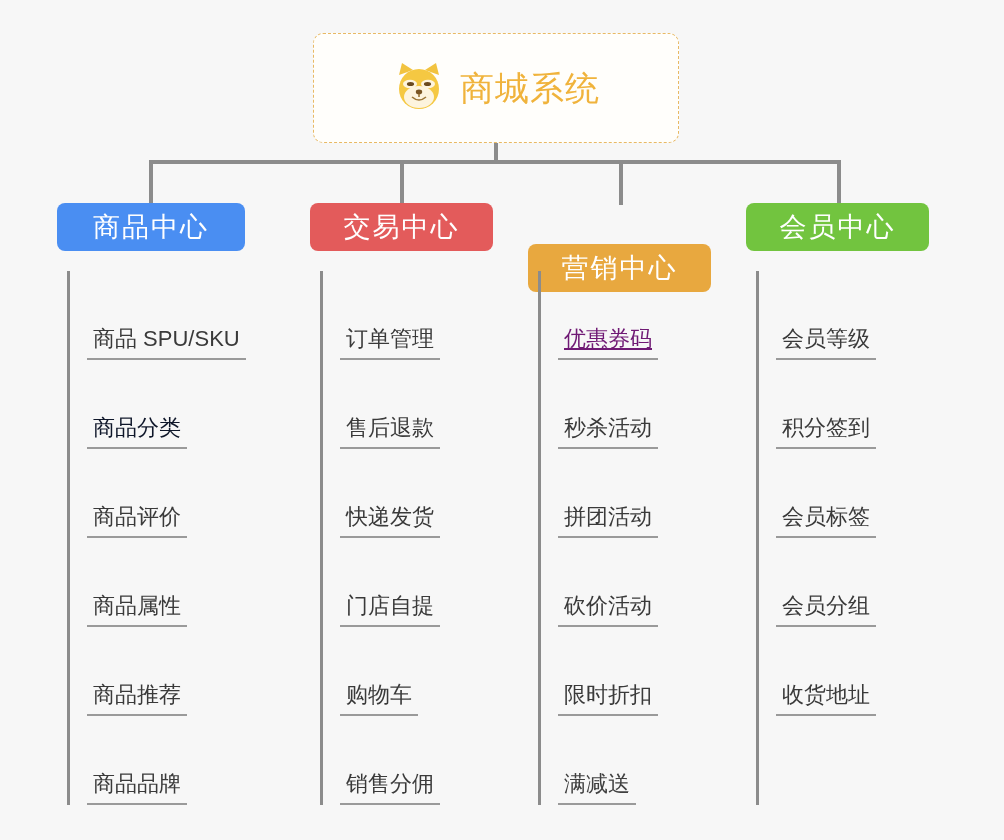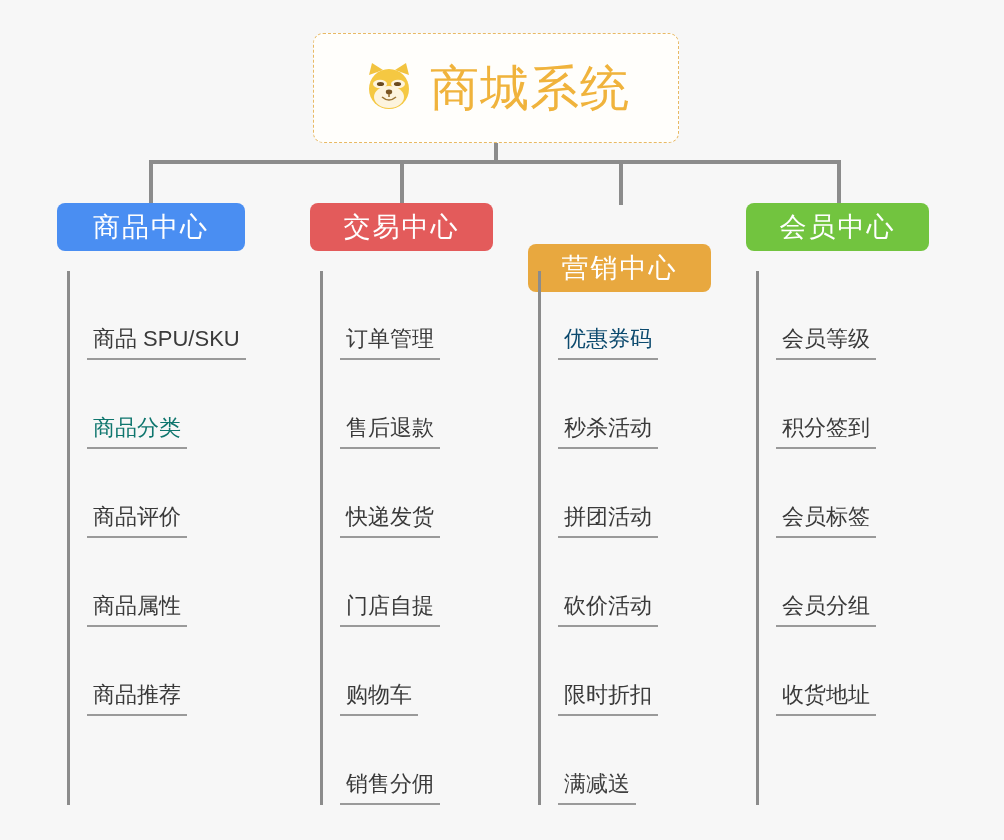--- a/index.html
+++ b/index.html
@@ -20,21 +20,21 @@
     border:1px dashed #e8b964;
     border-radius:10px;
     box-sizing:border-box;
     display:flex;align-items:center;justify-content:center;
     gap:14px;
   }
   .root-emoji{
     width:54px;height:54px;flex:0 0 54px;position:relative;
   }
   .root-title{
-    font-size:49px;
+    font-size:34px;
     color:#f0b33c;
     letter-spacing:1px;
     line-height:1;
     white-space:nowrap;
     text-align:right;
   }
 
   
   .conn{position:absolute;background:#8c8c8c;}
   .conn-v{width:4px;}
@@ -121,30 +121,33 @@
   <div class="conn conn-v" style="left: 837px; top: 160px; height: 45px; background: rgb(140, 140, 140);"></div>
 
   <div class="col" style="left:57px;width:190px;">
     <div class="cat-head" style="width: 188px; background: rgb(74, 142, 242);">商品中心</div>
     <div class="spine" style="height: 534px; background: rgb(140, 140, 140);"></div>
     <div class="leaves">
         <div class="leaf">
           <span class="leaf-inner" style="border-bottom-color: rgb(154, 154, 154); color: rgb(58, 58, 58);">商品 SPU/SKU</span>
         </div>
         <div class="leaf">
-          <span class="leaf-inner" style="border-bottom-color: rgb(154, 154, 154); color: #0f766e;">商品分类</span>
+          <span class="leaf-inner" style="border-bottom-color: rgb(154, 154, 154); color: #0f172a;">商品分类</span>
         </div>
         <div class="leaf">
           <span class="leaf-inner" style="border-bottom-color: rgb(154, 154, 154); color: rgb(58, 58, 58);">商品评价</span>
         </div>
         <div class="leaf">
           <span class="leaf-inner" style="border-bottom-color: rgb(154, 154, 154); color: rgb(58, 58, 58);">商品属性</span>
         </div>
         <div class="leaf">
           <span class="leaf-inner" style="border-bottom-color: rgb(154, 154, 154); color: rgb(58, 58, 58);">商品推荐</span>
+        </div>
+        <div class="leaf">
+          <span class="leaf-inner" style="border-bottom-color: rgb(154, 154, 154); color: rgb(58, 58, 58);">商品品牌</span>
         </div>
       </div>
   </div>
 
   <div class="col" style="left:310px;width:185px;">
     <div class="cat-head" style="width: 183px; background: rgb(227, 91, 91);">交易中心</div>
     <div class="spine" style="height: 534px; background: rgb(140, 140, 140);"></div>
     <div class="leaves">
         <div class="leaf">
           <span class="leaf-inner" style="border-bottom-color: rgb(154, 154, 154); color: rgb(58, 58, 58);">订单管理</span>
@@ -165,21 +168,21 @@
           <span class="leaf-inner" style="border-bottom-color: rgb(154, 154, 154); color: rgb(58, 58, 58);">销售分佣</span>
         </div>
       </div>
   </div>
 
   <div class="col" style="left:528px;width:185px;">
     <div class="cat-head" style="width: 183px; background: rgb(232, 168, 63); margin-top: 41px;">营销中心</div>
     <div class="spine" style="height: 534px; background: rgb(140, 140, 140);"></div>
     <div class="leaves">
         <div class="leaf">
-          <span class="leaf-inner" style="border-bottom-color: rgb(154, 154, 154); color: #0c4a6e;">优惠券码</span>
+          <span class="leaf-inner" style="border-bottom-color: rgb(154, 154, 154); color: #701a75; text-decoration: underline;">优惠券码</span>
         </div>
         <div class="leaf">
           <span class="leaf-inner" style="border-bottom-color: rgb(154, 154, 154); color: rgb(58, 58, 58);">秒杀活动</span>
         </div>
         <div class="leaf">
           <span class="leaf-inner" style="border-bottom-color: rgb(154, 154, 154); color: rgb(58, 58, 58);">拼团活动</span>
         </div>
         <div class="leaf">
           <span class="leaf-inner" style="border-bottom-color: rgb(154, 154, 154); color: rgb(58, 58, 58);">砍价活动</span>
         </div>

